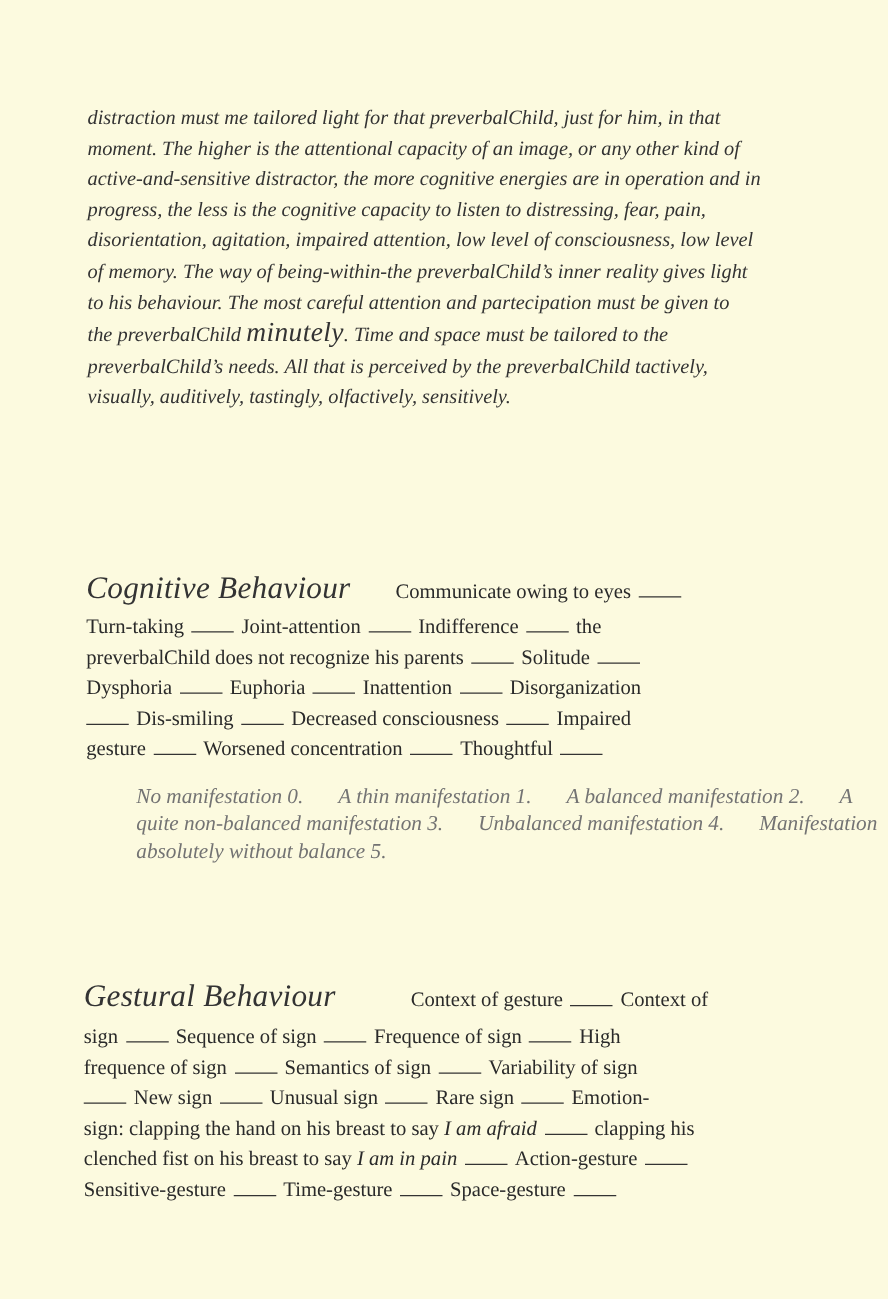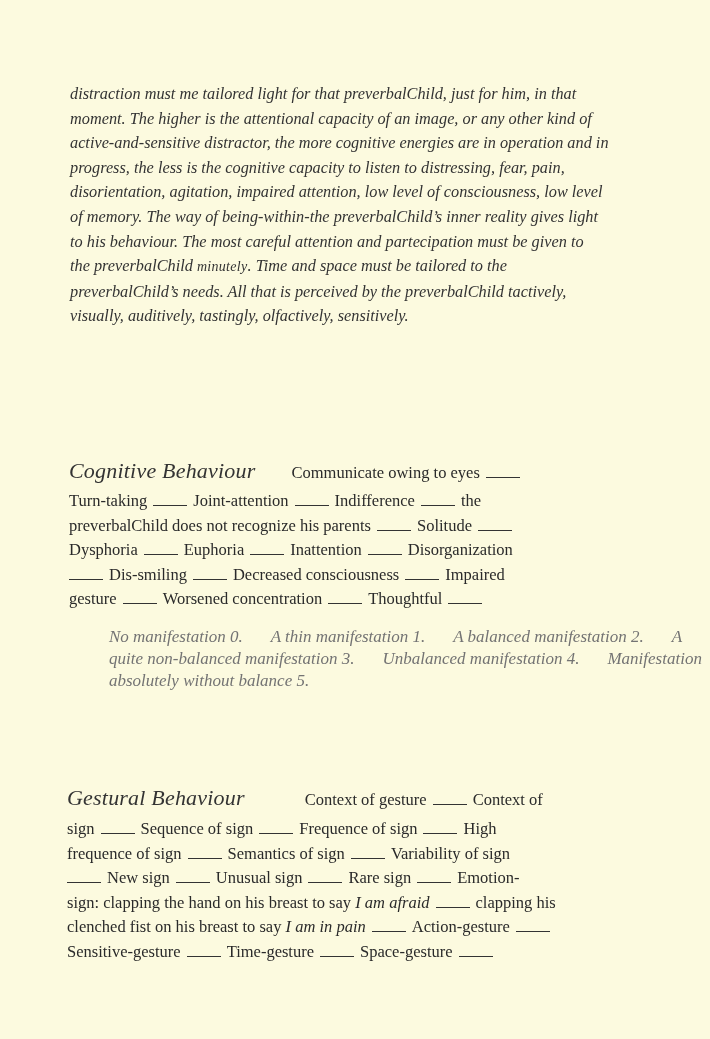--- a/index.html
+++ b/index.html
@@ -11,25 +11,25 @@
       position: relative;
       overflow: hidden;
     }
     .page { position: absolute; left: 0; top: 0; width: 710px; height: 1039px; }
     .intro {
       position: absolute; left: 70px; top: 82px; width: 580px;
       font-style: italic; font-size: 16.3px; line-height: 24.6px;
       color: #333;
     }
     .intro .line { display: block; white-space: nowrap; }
-    .intro .upright-em { font-size: 14px; letter-spacing: 0.3px; }
+    .intro .upright-em { font-size: 22px; letter-spacing: 0.3px; }
     .section { position: absolute; width: 580px; }
     .section .line { display: block; white-space: nowrap; font-size: 16.5px; line-height: 24.6px; }
     .heading {
-      font-style: italic; font-size: 22px; letter-spacing: 0.2px;
+      font-style: italic; font-size: 25px; letter-spacing: 0.2px;
       color: #333; margin-right: 36px;
     }
     .blank { display: inline-block; width: 34px; border-bottom: 1px solid #333; height: 12px; vertical-align: baseline; margin: 0 6px; }
     .legend {
       position: absolute; left: 69px; top: 626px; width: 580px;
       font-style: italic; font-size: 17px; line-height: 22px; color: #737373; margin-left: 40px;
     }
     .legend .line { display: block; white-space: nowrap; }
     .gap { display: inline-block; width: 28px; }
     i { font-style: italic; }

